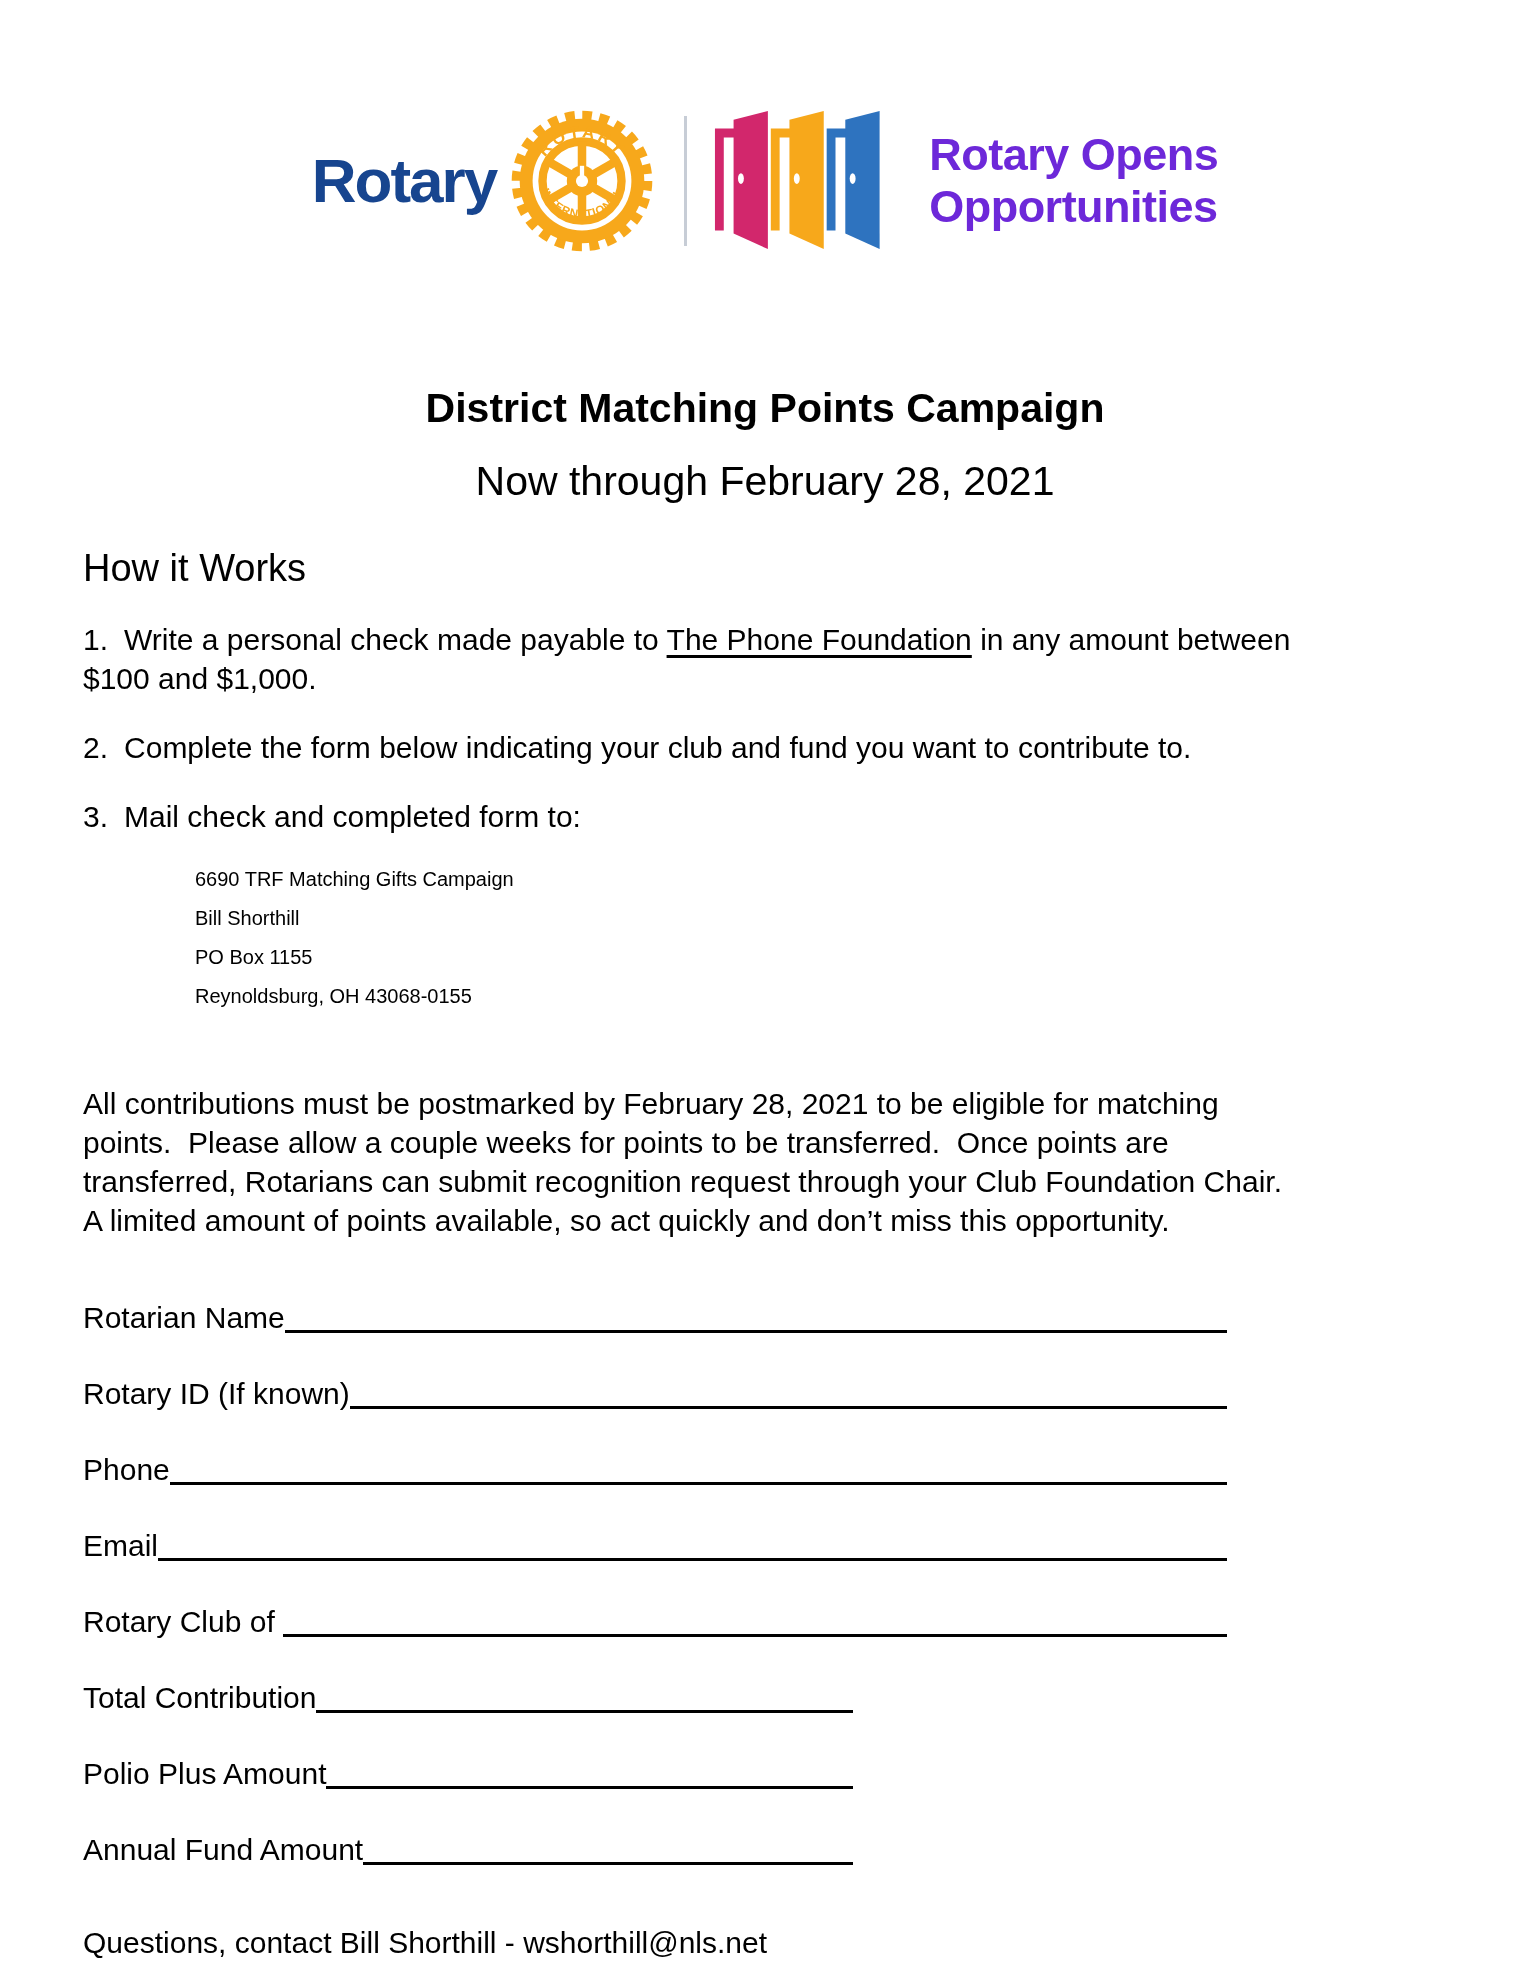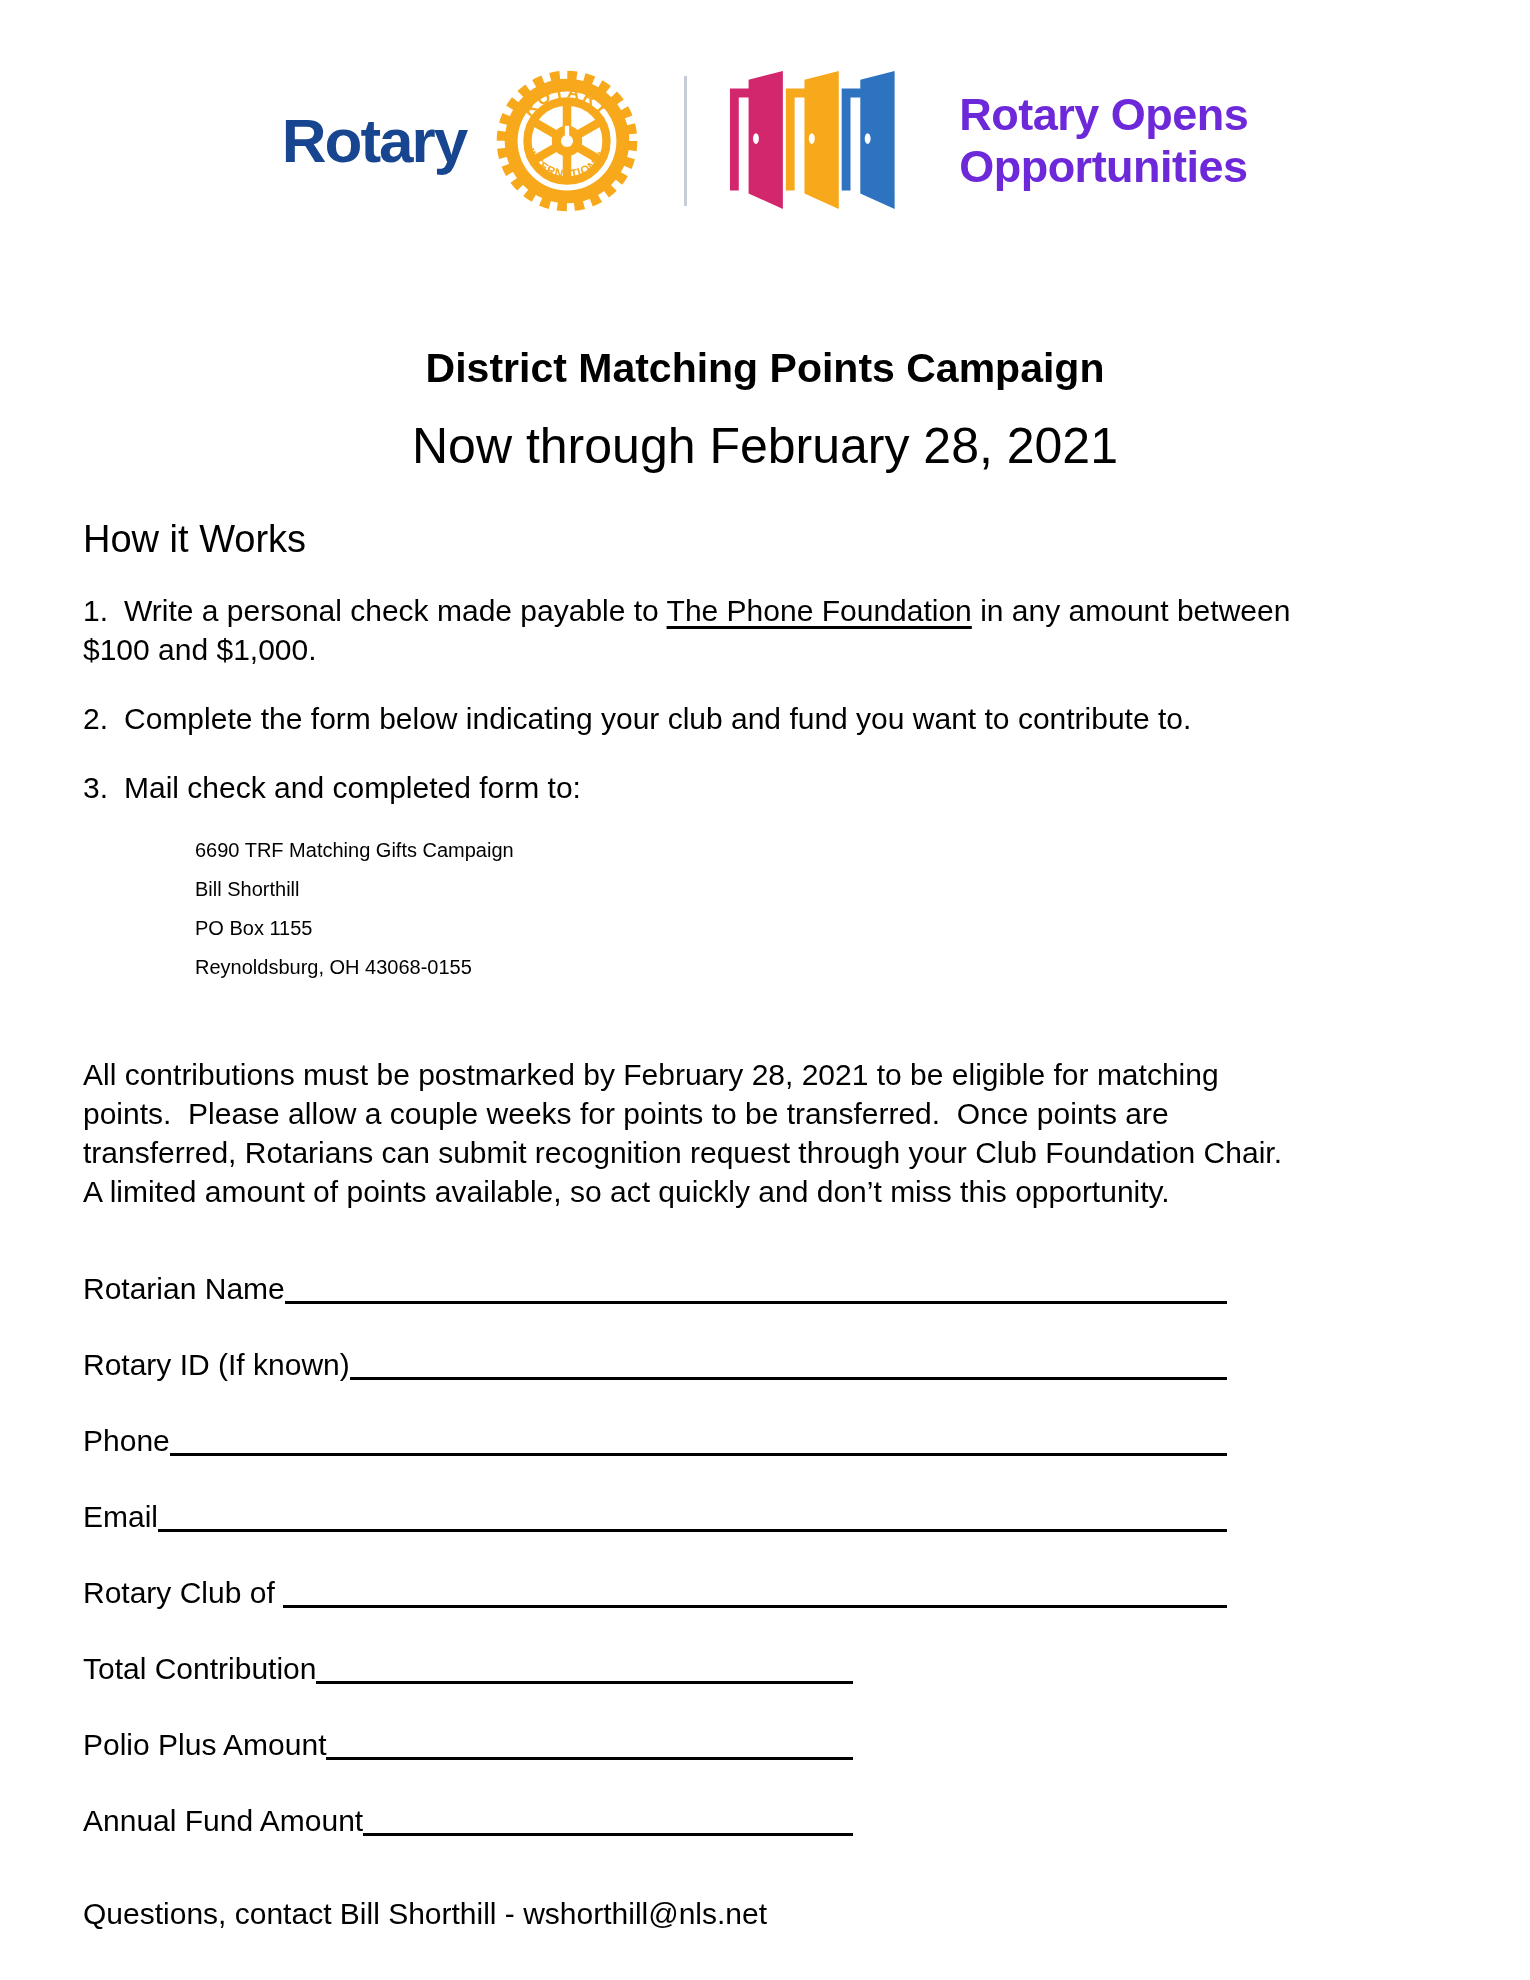--- a/index.html
+++ b/index.html
@@ -2,29 +2,29 @@
 <html><head>
 <meta charset="utf-8">
 <style>
   html,body{margin:0;padding:0;background:#e8e8e8;}
   .page{
     width:1530px;height:1980px;background:#ffffff;margin:0 auto;
     font-family:"Liberation Sans", sans-serif;color:#000;
     box-sizing:border-box;padding:0 83px;overflow:hidden;
   }
   
-  .logo-row{display:flex;justify-content:center;align-items:center;padding-top:52px;height:178px;gap:15px;}
+  .logo-row{display:flex;justify-content:center;align-items:center;padding-top:92px;height:178px;}
   .wordmark{font-size:62px;font-weight:bold;letter-spacing:-2px;line-height:1;}
   .wheel{width:152px;height:152px;margin-left:10px;flex:none;}
   .logo-divider{width:3px;height:130px;background:#c7cdd6;margin:0 26px;flex:none;}
   .doors{width:196px;height:152px;flex:none;}
   .tagline{margin-left:20px;font-size:45px;font-weight:bold;line-height:52px;letter-spacing:-0.5px;}
   
   .title{text-align:center;font-size:41px;font-weight:bold;line-height:1.15;margin-top:115px;}
-  .subtitle{text-align:center;font-size:50px;line-height:1.15;margin-top:26px;}
+  .subtitle{text-align:center;font-size:41px;line-height:1.15;margin-top:26px;}
   .h2{font-size:38px;font-weight:normal;margin-top:42px;}
   
   .li{font-size:30px;line-height:39px;margin-top:30px;white-space:pre-wrap;}
   .li:first-of-type{margin-top:32px;}
   .num{margin-right:16px;}
   .u{text-decoration:underline;text-decoration-thickness:2.5px;text-underline-offset:5px;}
   .address{font-size:20px;line-height:39px;margin:24px 0 0 112px;white-space:pre-wrap;}
   .note{font-size:30px;line-height:39px;margin-top:68px;white-space:pre-wrap;}
   
   .form{margin-top:60px;width:1144px;}

